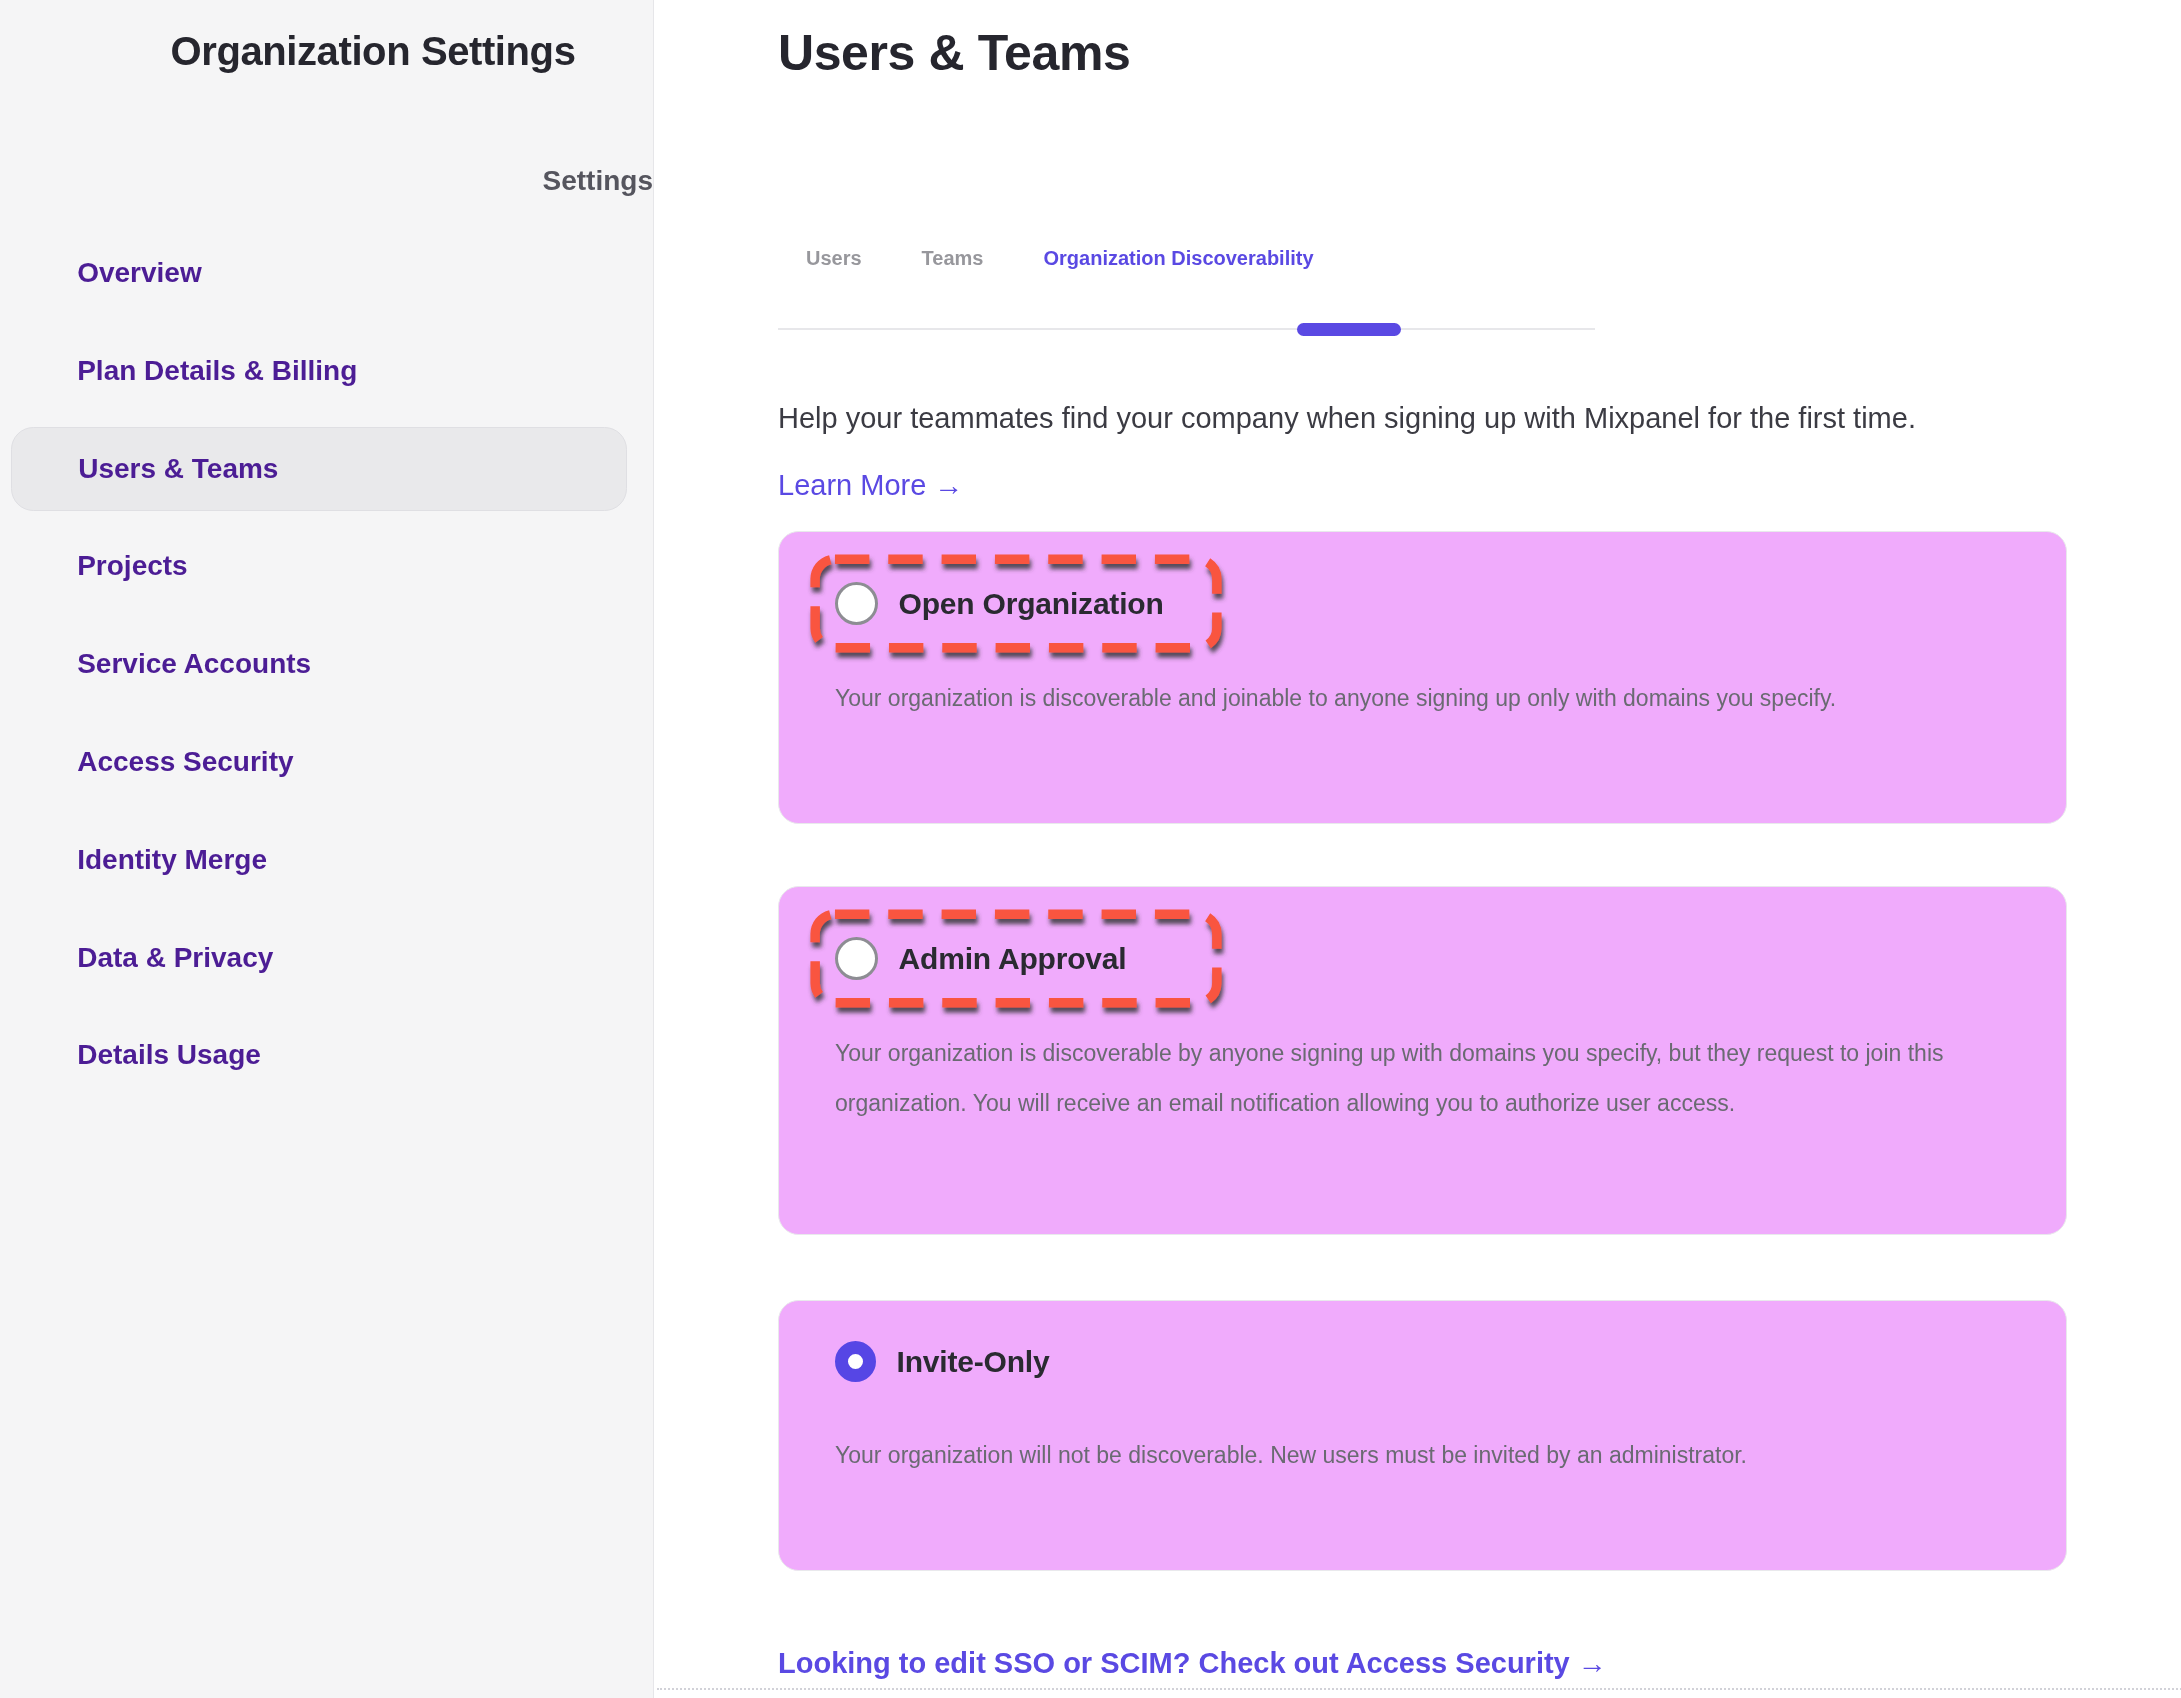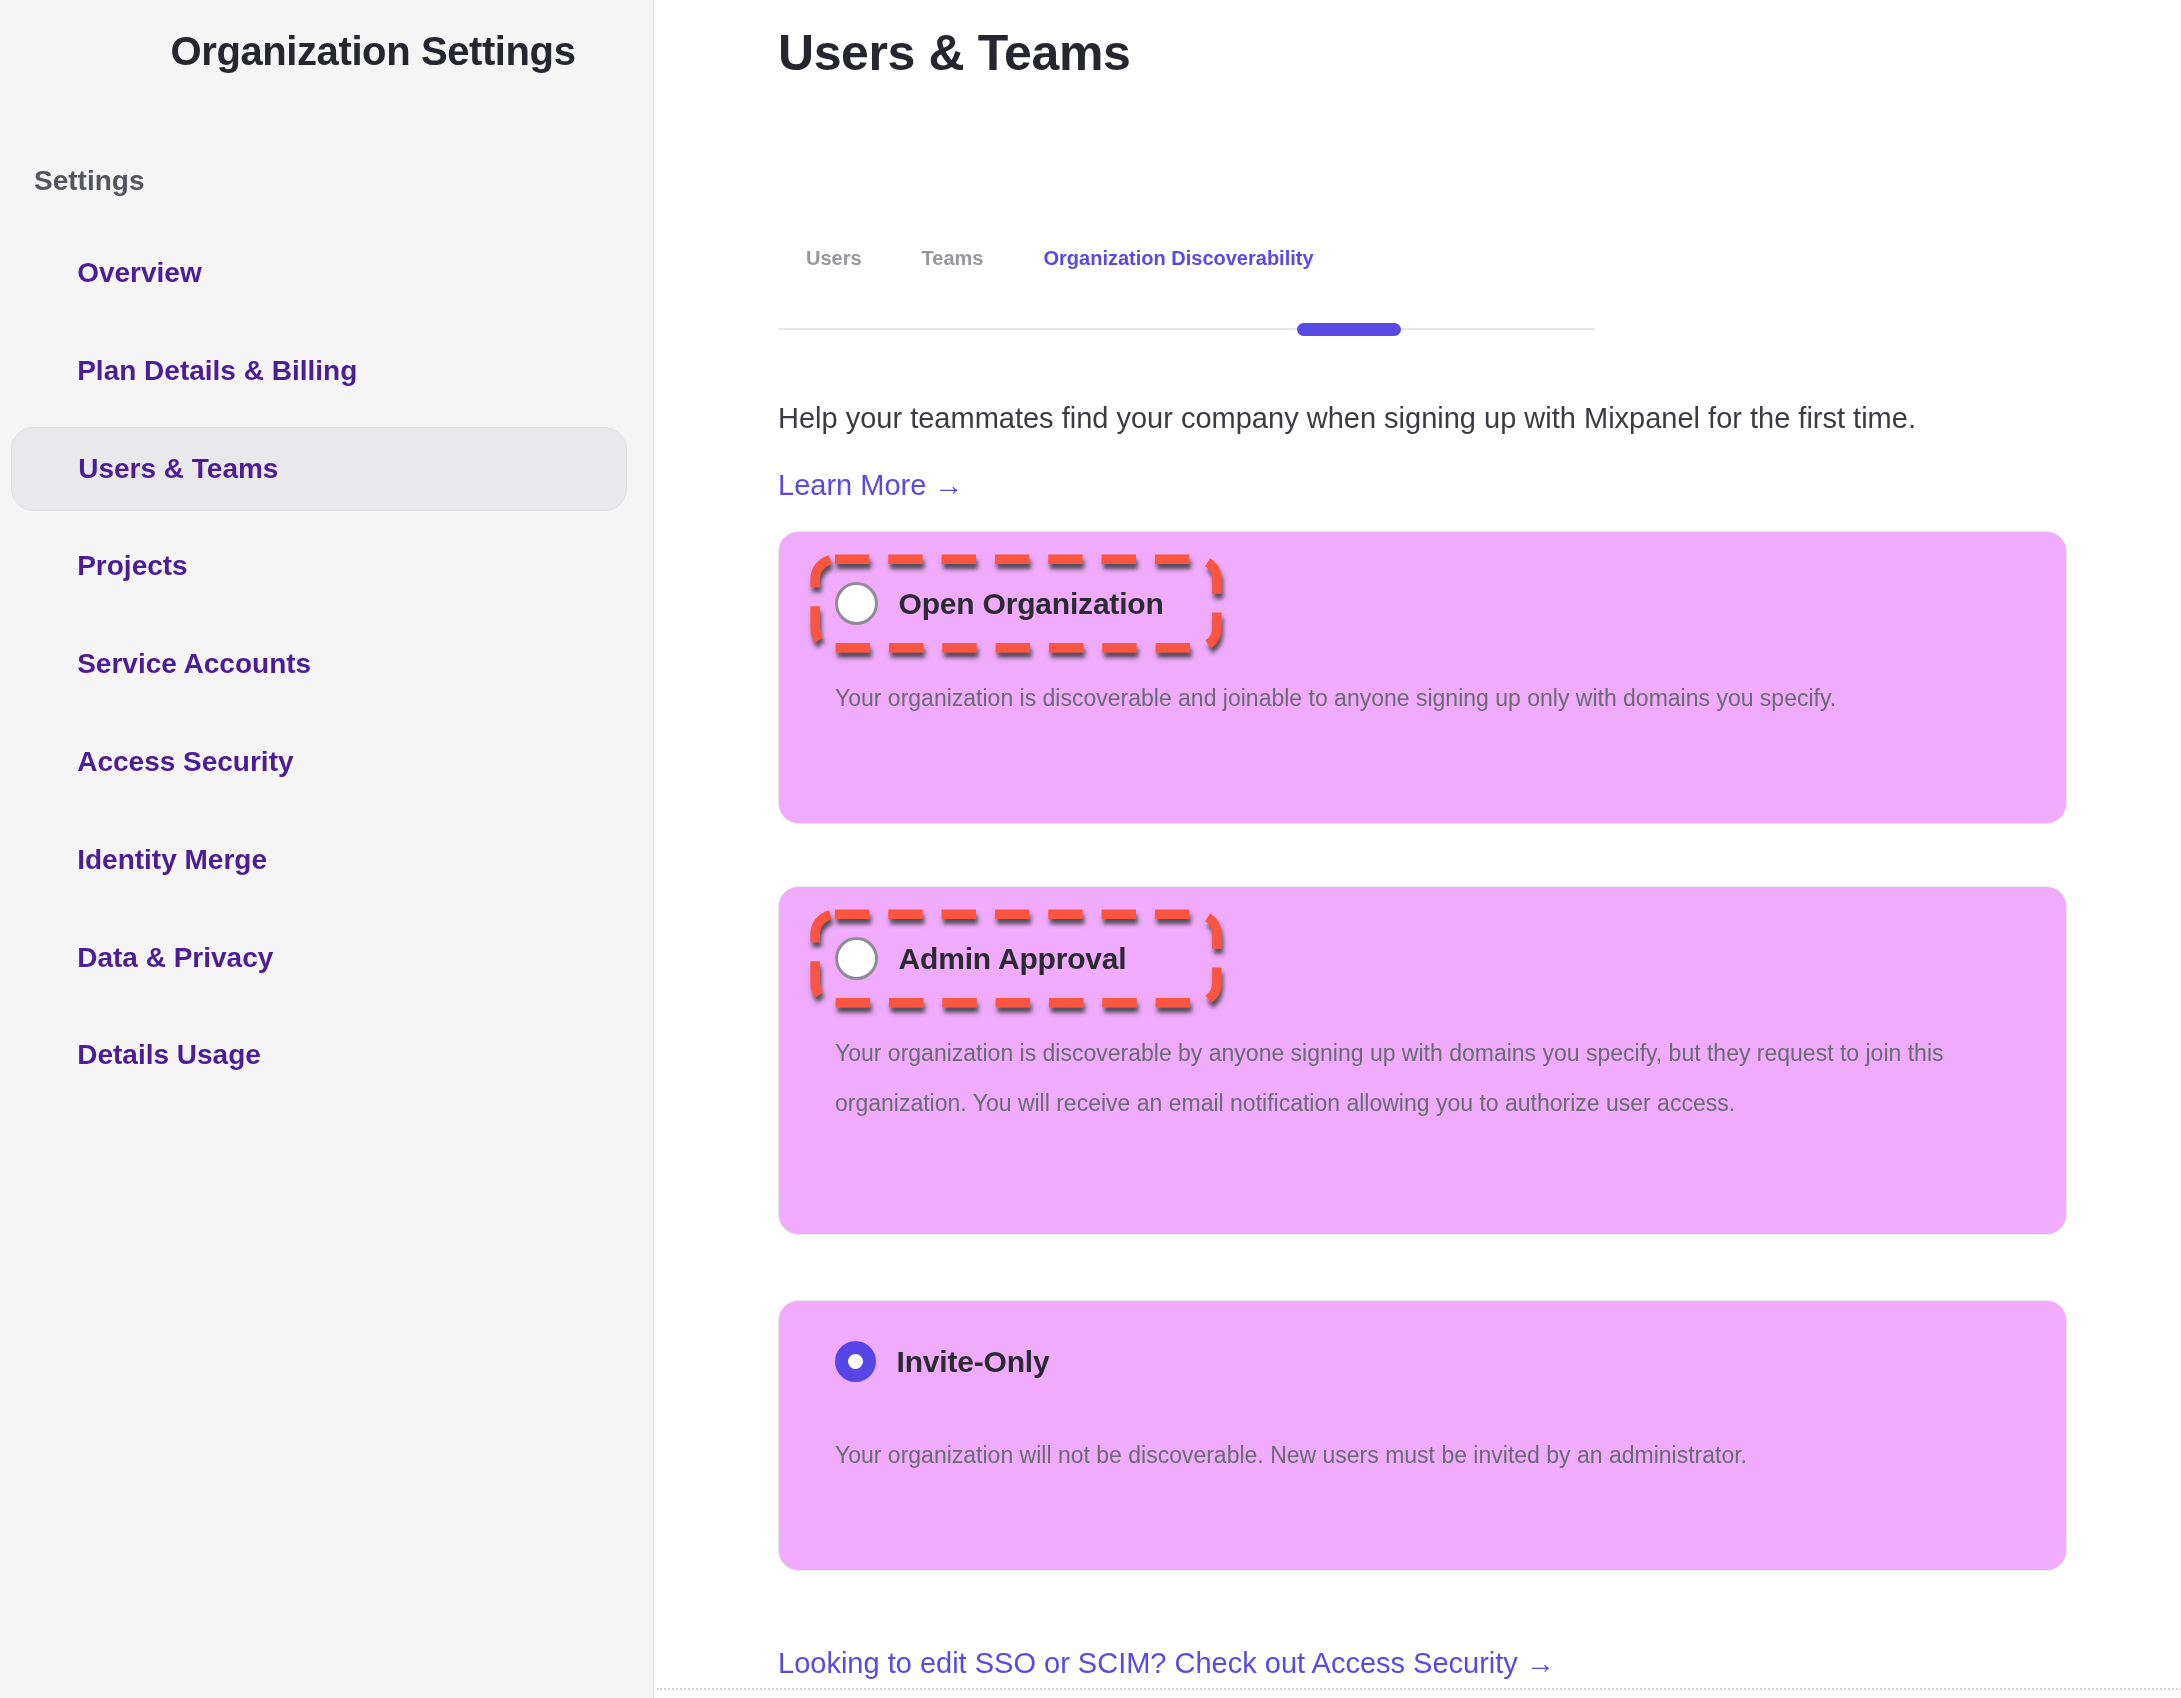--- a/index.html
+++ b/index.html
@@ -10,21 +10,21 @@
   
   .sidebar {
     position:absolute; left:0; top:0; width:654px; height:100%;
     background:#f5f5f6; border-right:1.7px solid #e6e6e9;
   }
   .sidebar-title {
     margin:24px 0 0 93px; font-size:40px; font-weight:700; line-height:55px;
     color:#26262e; letter-spacing:-0.4px;text-align:center;
   }
   .sidebar-section-label {
-    margin:83px 0 0 34px; font-size:28px; font-weight:700; line-height:38px; color:#55555e;
+    margin:83px 0 0 34px; font-size:28px; font-weight:700; line-height:38px; color:#55555e;text-align:right;
   }
   .sidebar-nav { margin-top:31px; }
   .nav-item {
     width:616px; height:84px; margin:0 0 13.8px 11.2px; border-radius:22.4px;
     display:flex; align-items:center; padding-left:66px;
     font-size:28px; font-weight:600; color:#4c1d95; cursor:pointer;
   }
   .nav-item.active { background:#e9e9eb; border:1.7px solid #dfdfe3; }
 
   
@@ -70,21 +70,21 @@
     position:absolute; left:31px; top:21.5px; width:412px; height:99px;
     pointer-events:none; overflow:visible;
   }
 
   .option-desc {
     margin-top:48px; font-size:23px; line-height:50px; color:#6a6a72; max-width:1205px;
   }
 
   .footer-link {
     display:inline-block; margin-top:71px; font-size:29px; line-height:43px;
-    font-weight:400; color:#5a49e3; text-decoration:none; cursor:pointer;
+    font-weight:700; color:#5a49e3; text-decoration:none; cursor:pointer;
   }
 
   .dotted-divider {
     position:absolute; left:657px; right:0; top:1688px; height:0;
     border-top:2.6px dotted #d2d2d8;
   }
 </style>
 </head>
 <body>
 

